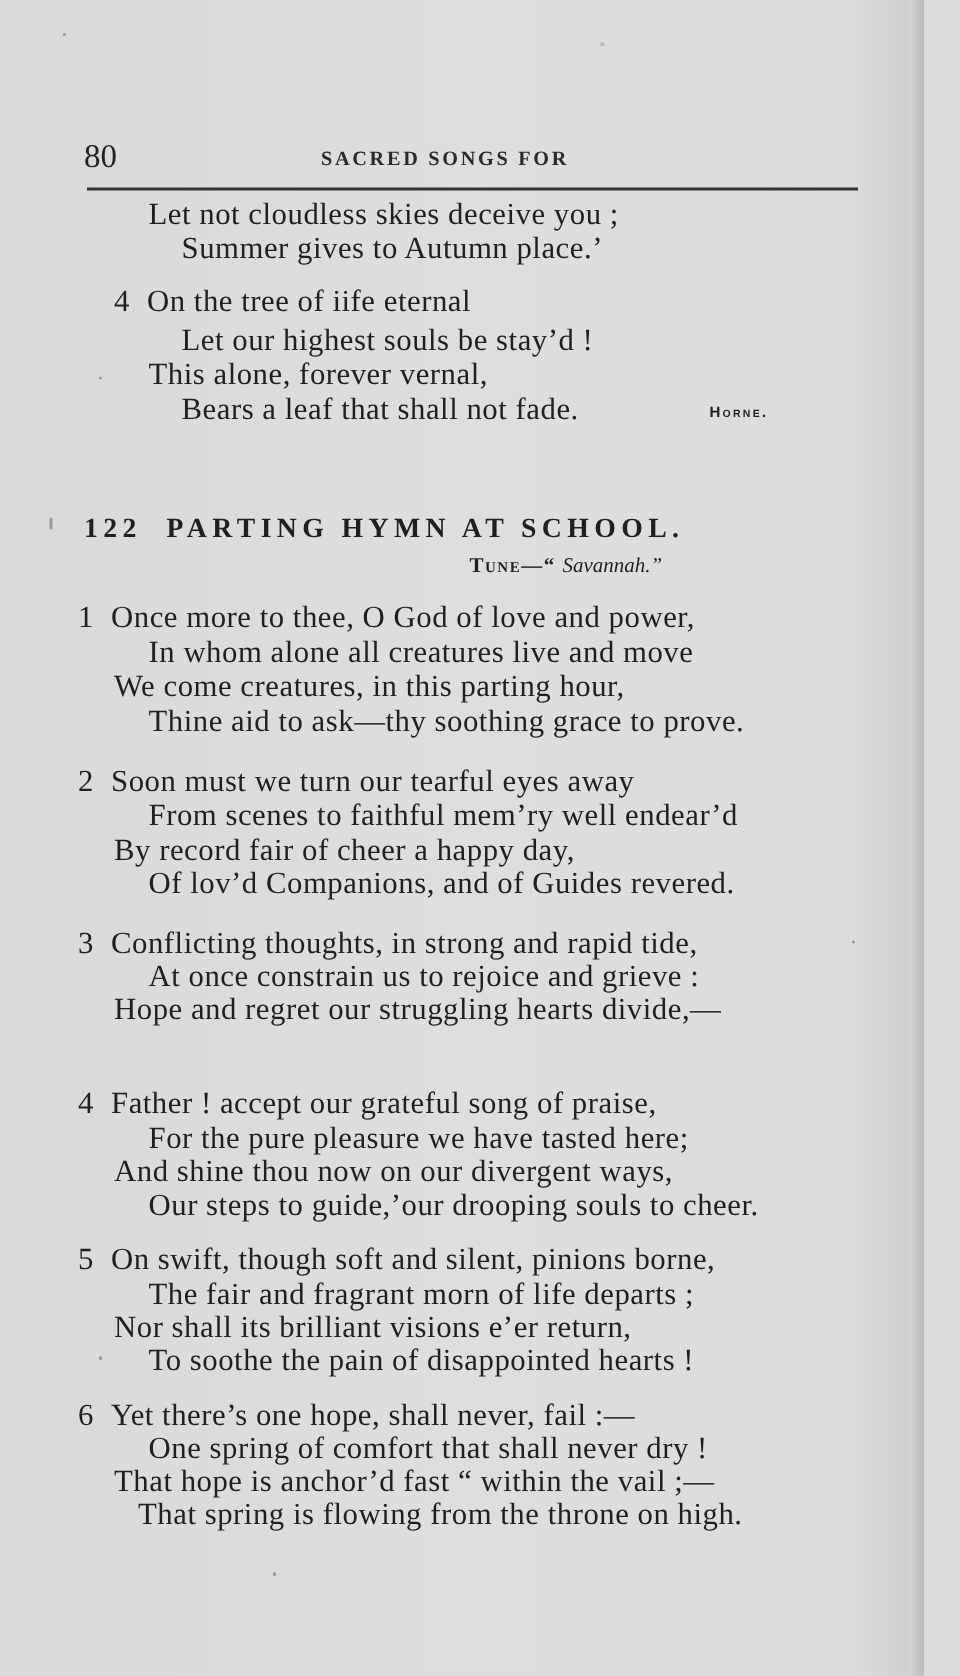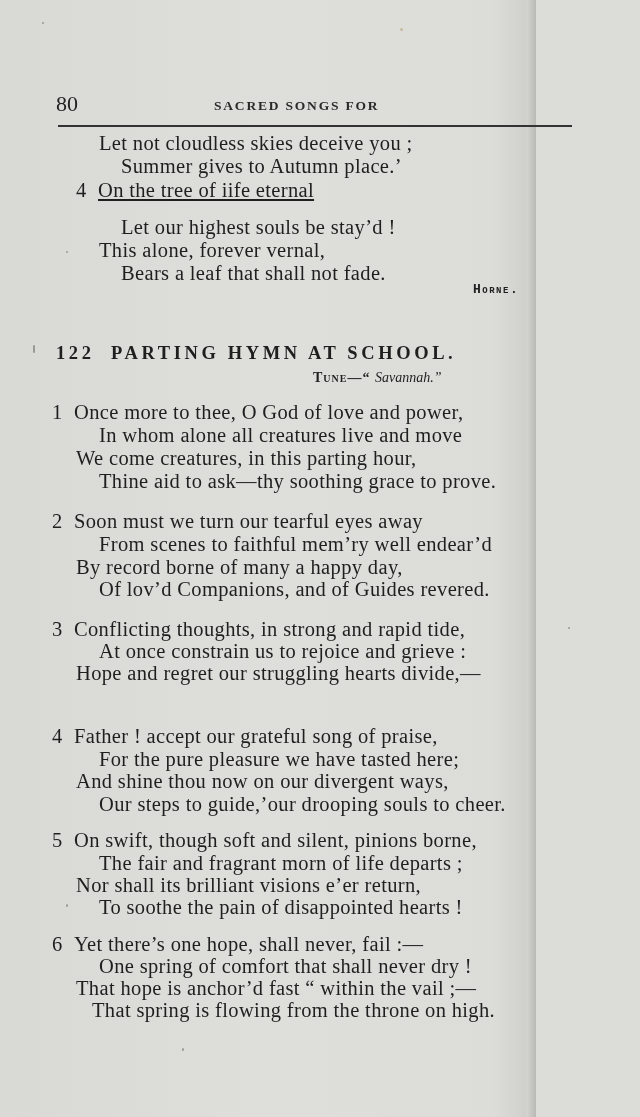--- a/index.html
+++ b/index.html
@@ -11,21 +11,21 @@
       height: 1117px;
       background: #dcdcd9;
       position: relative;
       overflow: hidden;
       font-family: "DejaVu Serif", "Liberation Serif", serif;
       color: #1e1e1e;
     }
     .page {
       position: absolute;
       left: 0; top: 0;
-      width: 536px; height: 1117px;
+      width: 616px; height: 1117px;
       background: linear-gradient(90deg, #d9d9d6 0%, #dededb 50%, #dcdcd9 92%, #d2d2cf 97%, #c9c9c6 100%);
     }
     .page-edge {
       position: absolute;
       right: 0; top: 0;
       width: 10px; height: 1117px;
       background: linear-gradient(90deg, #d5d5d2 0%, #c4c4c1 60%, #b9b9b6 100%);
     }
     .line {
       position: absolute;
@@ -59,23 +59,23 @@
       left: 58px; top: 125px;
       width: 514px; height: 0;
       border-top: 2px solid #333;
     }
     .verse-num {
       display: inline-block;
       width: 22px;
     }
     .attribution {
       position: absolute;
-      left: 473px; top: 282px;
-      font-family: Liberation Mono, monospace;
-      font-size: 13px;
+      left: 473px; top: 270px;
+      font-family: Liberation Sans, sans-serif;
+      font-size: 10px;
       font-weight: bold;
       letter-spacing: 1.5px;
       color: #1f1f1f;
       font-variant: small-caps;
     }
     .hymn-title {
       position: absolute;
       left: 56px; top: 343px;
       font-family: "Liberation Serif", serif;
       font-size: 18.5px;
@@ -120,21 +120,21 @@
   <div class="speck" style="left:66px;top:904px;width:2px;height:3px;"></div>
   <div class="speck" style="left:182px;top:1048px;width:2px;height:3px;"></div>
 
   <div class="header-num">80</div>
   <div class="header-title">SACRED SONGS FOR</div>
   <div class="header-rule"></div>
 
   <div class="line" style="left:99px;top:131px;">Let not cloudless skies deceive you ;</div>
   <div class="line" style="left:121px;top:154px;">Summer gives to Autumn place.’</div>
 
-  <div class="line" style="left:76px;top:178px;text-decoration:underline;">
+  <div class="line" style="left:76px;top:189px;">
     <span class="verse-num">4</span><span>On the tree of iife eternal</span>
   </div>
   <div class="line" style="left:121px;top:215px;">Let our highest souls be stay’d !</div>
   <div class="line" style="left:99px;top:238px;">This alone, forever vernal,</div>
   <div class="line" style="left:121px;top:261px;">Bears a leaf that shall not fade.</div>
 
   <div class="attribution">Horne.</div>
 
   <div class="hymn-title">
     <span>122</span>&nbsp;&nbsp;<span>PARTING HYMN AT SCHOOL.</span>
@@ -147,21 +147,21 @@
     <span class="verse-num">1</span><span>Once more to thee, O God of love and power,</span>
   </div>
   <div class="line" style="left:99px;top:423px;">In whom alone all creatures live and move</div>
   <div class="line" style="left:76px;top:446px;">We come  creatures, in this parting hour,</div>
   <div class="line" style="left:99px;top:469px;">Thine aid to ask—thy soothing grace to prove.</div>
 
   <div class="line" style="left:52px;top:509px;">
     <span class="verse-num">2</span><span>Soon must we turn our tearful eyes away</span>
   </div>
   <div class="line" style="left:99px;top:532px;">From scenes to faithful mem’ry well endear’d</div>
-  <div class="line" style="left:76px;top:555px;">By record borne of many a happy day,</div>
+  <div class="line" style="left:76px;top:555px;">By record fair of cheer a happy day,</div>
   <div class="line" style="left:99px;top:577px;">Of lov’d Companions, and of Guides revered.</div>
 
   <div class="line" style="left:52px;top:617px;">
     <span class="verse-num">3</span><span>Conflicting thoughts, in strong and rapid tide,</span>
   </div>
   <div class="line" style="left:99px;top:639px;">At once constrain us to rejoice and grieve :</div>
   <div class="line" style="left:76px;top:661px;">Hope and regret our struggling hearts divide,—</div>
 
   <div class="line" style="left:52px;top:724px;">
     <span class="verse-num">4</span><span>Father ! accept our grateful song of praise,</span>

